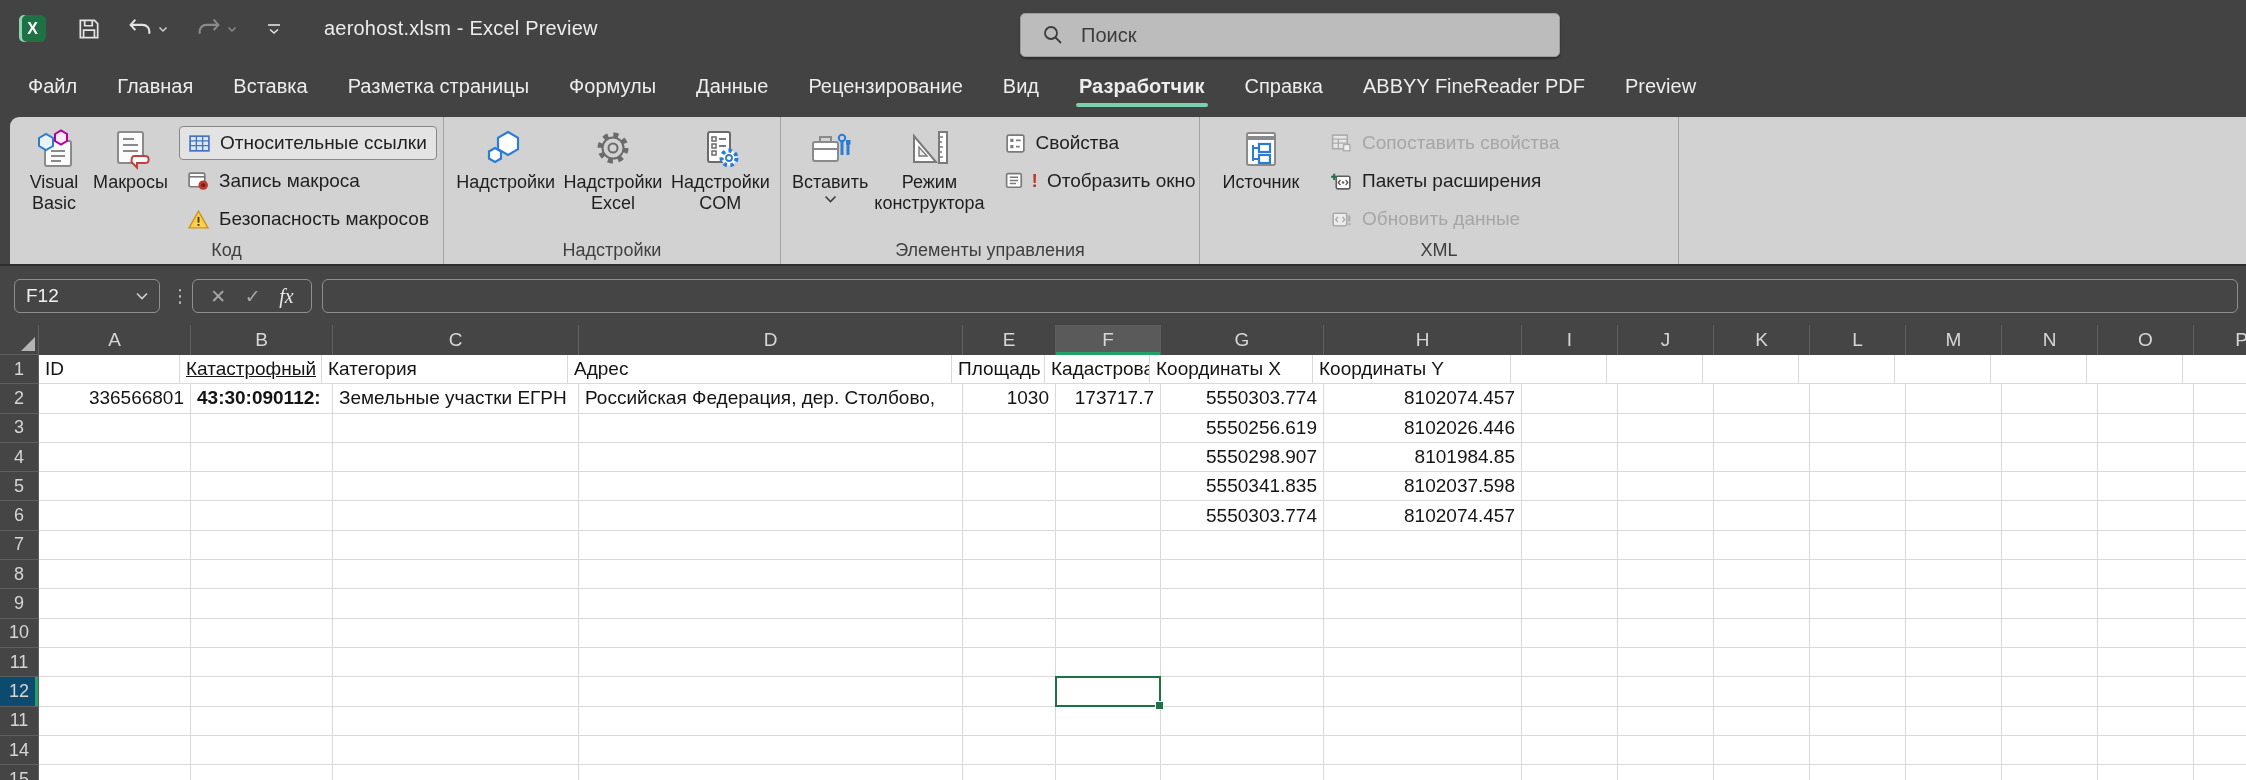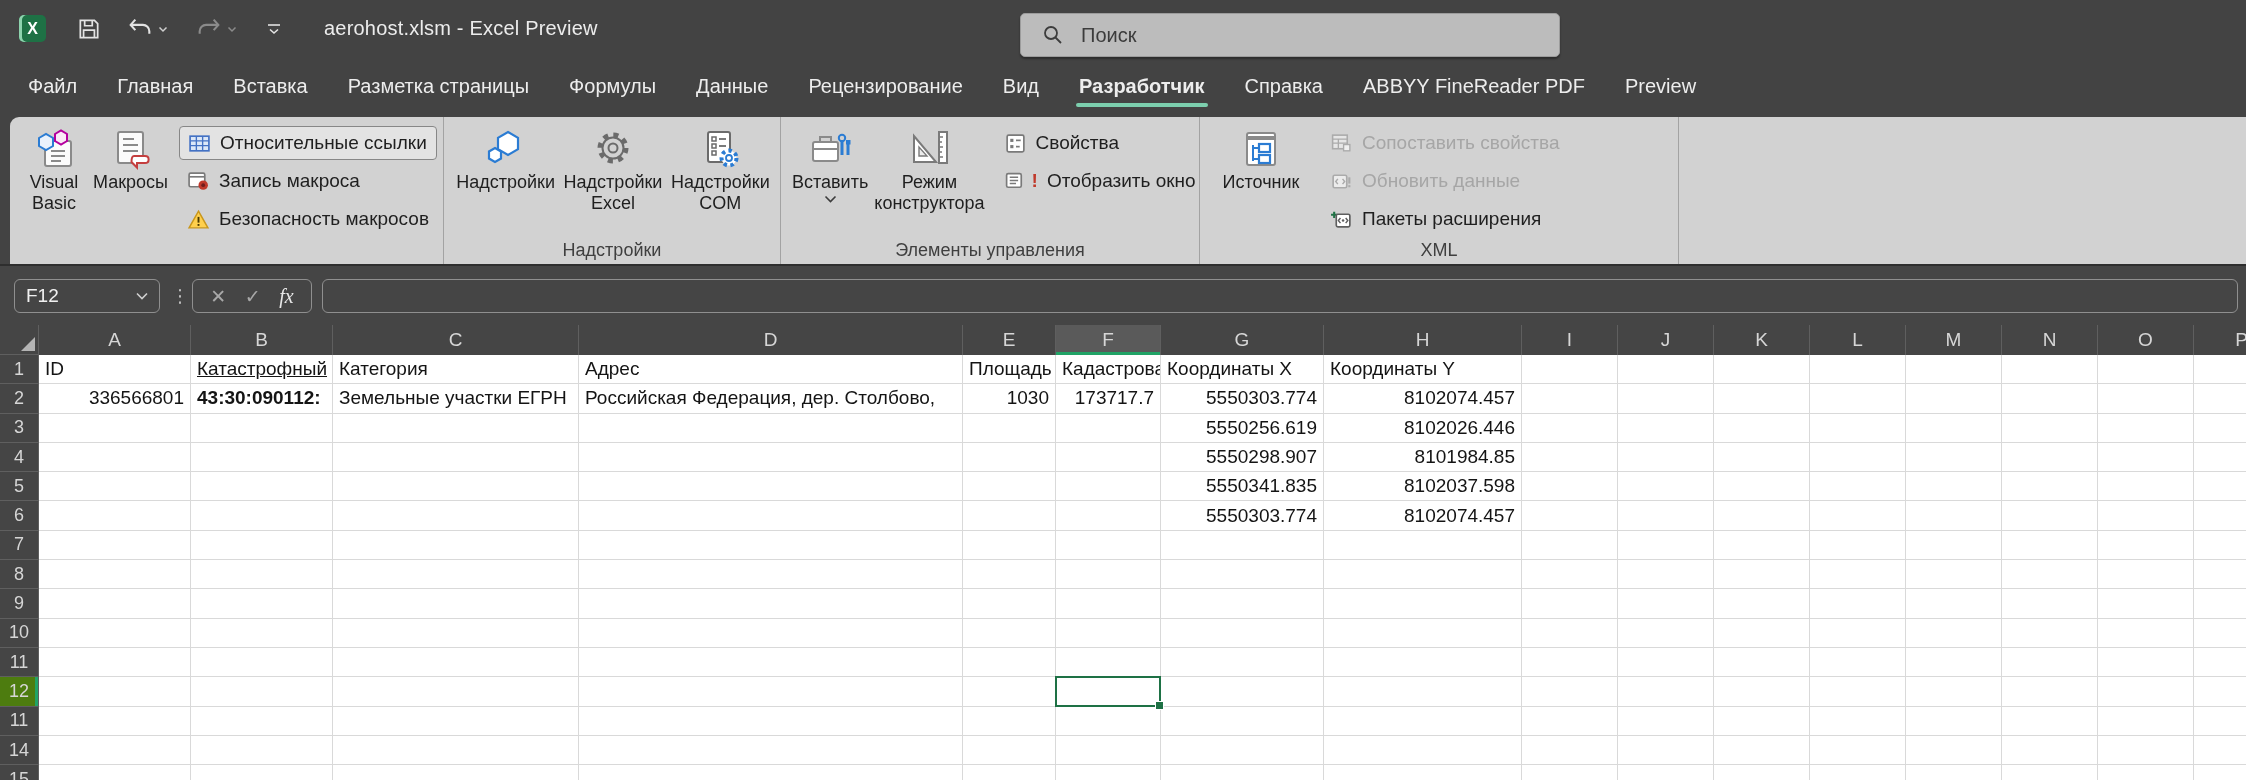--- a/index.html
+++ b/index.html
@@ -51,21 +51,21 @@
 
   
   .sheet { position:absolute; left:0; top:325px; width:2246px; height:455px; background:#fff; overflow:hidden; }
   .hdr-row { display:flex; height:30px; background:#454545; }
   .corner-cell { position:relative; background:#454545; border-right:1px solid #5f5f5f; border-bottom:1px solid #5f5f5f; flex:none; }
   .corner-cell::after { content:""; position:absolute; right:3px; bottom:3px; border-left:14px solid transparent; border-bottom:14px solid #b4b4b4; }
   .col-hdr { flex:none; color:#d6d6d6; font-size:19px; text-align:center; line-height:30px; border-right:1px solid #5f5f5f; background:#454545; }
   .col-hdr.sel { background:#5a5a5a; box-shadow:inset 0 -3px 0 #21a366; }
   .grid-row { display:flex; height:29.3px; }
   .row-hdr { flex:none; background:#454545; color:#d6d6d6; font-size:18px; text-align:center; border-bottom:1px solid #5f5f5f; border-right:1px solid #5f5f5f; display:flex; align-items:center; justify-content:center; }
-  .row-hdr.sel { background:#4d7c0f; box-shadow:inset -3px 0 0 #21a366; }
+  .row-hdr.sel { background:#0c4a6e; box-shadow:inset -3px 0 0 #21a366; }
   .cell { flex:none; border-right:1px solid #d9d9d9; border-bottom:1px solid #d9d9d9; font-size:19px; color:#141414; white-space:nowrap; overflow:hidden; padding:0 6px; display:flex; align-items:center; }
   .cell.r { justify-content:flex-end; }
   .sel-overlay { position:absolute; border:2px solid #1e7145; pointer-events:none; }
   .sel-handle { position:absolute; right:-5px; bottom:-5px; width:9px; height:9px; background:#1e7145; border:1.5px solid #fff; }
 
   svg { display:block; }
 </style>
 </head>
 <body>
 
@@ -197,20 +197,21 @@
           <span>
             <svg width="23" height="23" viewBox="0 0 22 22">
                 <path d="M11 3 20 19H2z" fill="#ffd04d" stroke="#c9971c" stroke-width="1.4"></path>
                 <rect x="10.1" y="8.5" width="1.8" height="5.5" fill="#4a3a00"></rect>
                 <rect x="10.1" y="15.3" width="1.8" height="1.8" fill="#4a3a00"></rect>
               </svg>
           </span>
           <span>Безопасность макросов</span>
         </div>
       </div>
+      <div class="rgroup-label">Код</div>
     </div>
 
     <div class="rgroup" style="width:337px">
       <div class="rbig" style="width:108px">
         <span class="ric">
           <svg width="44" height="44" viewBox="0 0 44 44">
             <path d="M24 5l10 5.8v11.4L24 28l-10-5.8V10.8z" fill="#fff" stroke="#2b7cd3" stroke-width="2.2"></path>
             <path d="M11 21l6 3.5v7L11 35l-6-3.5v-7z" fill="#fff" stroke="#2b7cd3" stroke-width="2.2"></path>
           </svg>
         </span>
@@ -319,43 +320,43 @@
         <div class="rsmall disabled">
           <span>
             <svg width="23" height="23" viewBox="0 0 22 22">
                 <rect x="2.5" y="3" width="14" height="13" fill="#e6e6e6" stroke="#ababab" stroke-width="1.5"></rect>
                 <path d="M2.5 6.8h14M2.5 10.6h14M8 6.8v9.2" stroke="#ababab" stroke-width="1.3"></path>
                 <rect x="13" y="12" width="6" height="6" fill="#f0f0f0" stroke="#ababab" stroke-width="1.3"></rect>
               </svg>
           </span>
           <span>Сопоставить свойства</span>
         </div>
+        <div class="rsmall">
+          <span>
+            <svg width="23" height="23" viewBox="0 0 22 22">
+                <path d="M4 3.5v6M1 6.5h6" stroke="#217346" stroke-width="2"></path>
+                <rect x="6" y="6" width="13" height="12" rx="1.5" fill="#fff" stroke="#5f5f5f" stroke-width="1.6"></rect>
+                <path d="M10 9.5 8 12l2 2.5" fill="none" stroke="#5f5f5f" stroke-width="1.4"></path>
+                <path d="M15 9.5 17 12l-2 2.5" fill="none" stroke="#5f5f5f" stroke-width="1.4"></path>
+                <circle cx="12.5" cy="12" r="1.2" fill="#5f5f5f"></circle>
+              </svg>
+          </span>
+          <span>Пакеты расширения</span>
+        </div>
         <div class="rsmall disabled">
           <span>
             <svg width="23" height="23" viewBox="0 0 22 22">
                 <rect x="3" y="5" width="13" height="12" rx="1.5" fill="#ececec" stroke="#ababab" stroke-width="1.6"></rect>
                 <path d="M7.5 8.5 5.5 11l2 2.5" fill="none" stroke="#ababab" stroke-width="1.4"></path>
                 <path d="M12 8.5 14 11l-2 2.5" fill="none" stroke="#ababab" stroke-width="1.4"></path>
                 <rect x="17.5" y="7" width="2" height="6" fill="#ababab"></rect>
                 <rect x="17.5" y="14.5" width="2" height="2" fill="#ababab"></rect>
               </svg>
           </span>
           <span>Обновить данные</span>
-        </div>
-        <div class="rsmall">
-          <span>
-            <svg width="23" height="23" viewBox="0 0 22 22">
-                <path d="M4 3.5v6M1 6.5h6" stroke="#217346" stroke-width="2"></path>
-                <rect x="6" y="6" width="13" height="12" rx="1.5" fill="#fff" stroke="#5f5f5f" stroke-width="1.6"></rect>
-                <path d="M10 9.5 8 12l2 2.5" fill="none" stroke="#5f5f5f" stroke-width="1.4"></path>
-                <path d="M15 9.5 17 12l-2 2.5" fill="none" stroke="#5f5f5f" stroke-width="1.4"></path>
-                <circle cx="12.5" cy="12" r="1.2" fill="#5f5f5f"></circle>
-              </svg>
-          </span>
-          <span>Пакеты расширения</span>
         </div>
       </div>
       <div class="rgroup-label">XML</div>
     </div>
 
     <div style="flex:1"></div>
   </div>
 
   <div class="formula-row">
     <div class="name-box">
@@ -390,21 +391,21 @@
         <div class="col-hdr" style="width: 96px;">J</div>
         <div class="col-hdr" style="width: 96px;">K</div>
         <div class="col-hdr" style="width: 96px;">L</div>
         <div class="col-hdr" style="width: 96px;">M</div>
         <div class="col-hdr" style="width: 96px;">N</div>
         <div class="col-hdr" style="width: 96px;">O</div>
         <div class="col-hdr" style="width: 96px;">P</div>
       </div>
       <div class="grid-row">
         <div class="row-hdr" style="width: 39px;">1</div>
-        <div class="cell" style="width: 152px;">ID</div>
+        <div class="cell" style="width: 141px;">ID</div>
         <div class="cell" style="width: 142px; text-decoration: underline;">Катастрофный</div>
         <div class="cell" style="width: 246px;">Категория</div>
         <div class="cell" style="width: 384px;">Адрес</div>
         <div class="cell" style="width: 93px;">Площадь</div>
         <div class="cell" style="width: 105px;">Кадастрова</div>
         <div class="cell" style="width: 163px;">Координаты X</div>
         <div class="cell" style="width: 198px;">Координаты Y</div>
         <div class="cell" style="width: 96px;"></div>
         <div class="cell" style="width: 96px;"></div>
         <div class="cell" style="width: 96px;"></div>

